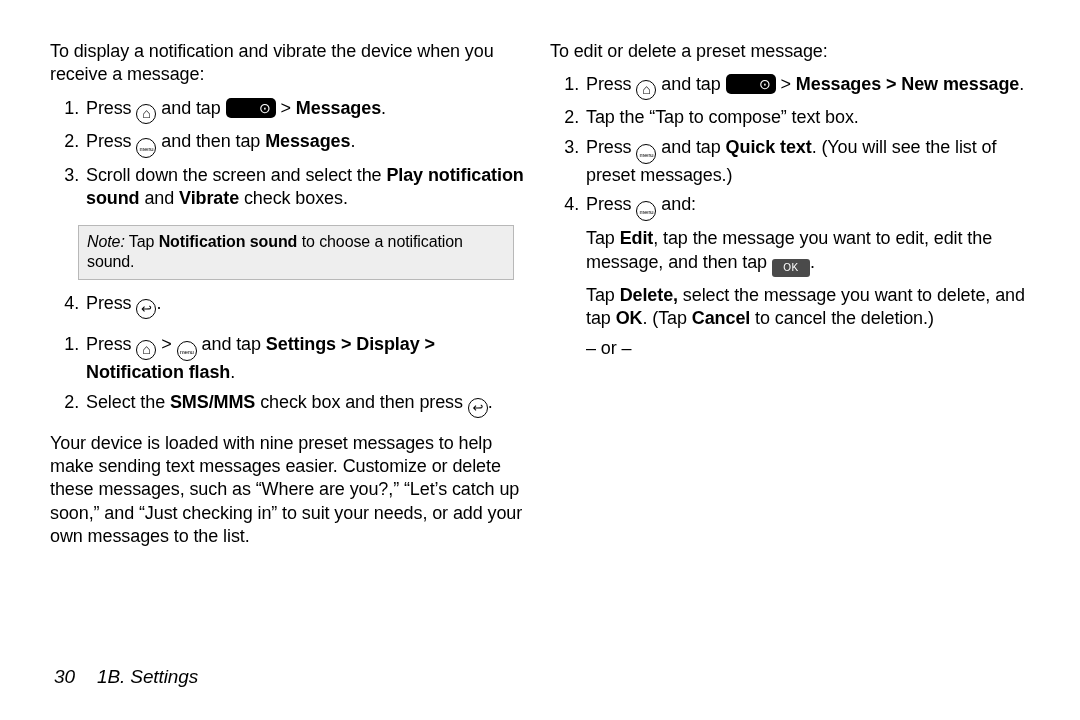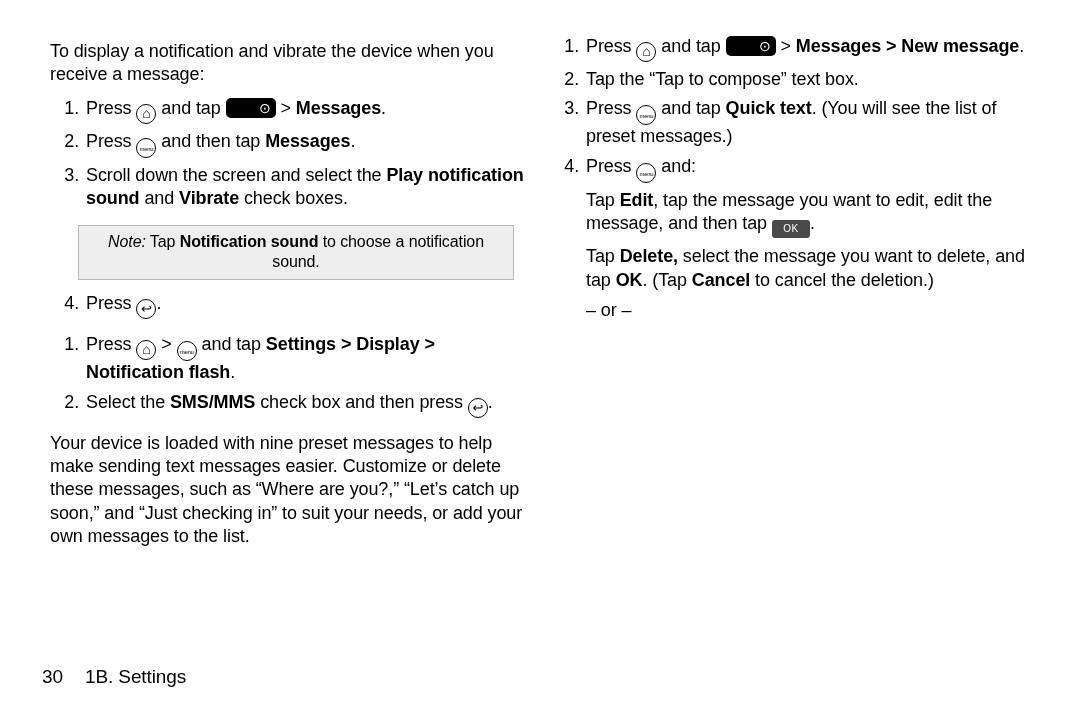--- a/index.html
+++ b/index.html
@@ -24,21 +24,20 @@
     color:#7d7d7d;
     margin:22px 0 10px 0;
     letter-spacing:-0.3px;
   }
   .note{
     border:1px solid #b8b8b8;
     background:#eeeeee;
     padding:6px 8px;
     margin:6px 16px 12px 28px;
     font-size:16px;
-    text-align:center;
   }
   .note .lbl{font-style:italic;}
   .appbtn{
     display:inline-block;width:50px;height:20px;
     background:#000;border-radius:5px;
     position:relative;vertical-align:-4px;
   }
   .appbtn::after{
     content:"⊙";color:#fff;position:absolute;
     right:5px;top:50%;transform:translateY(-52%);
@@ -56,22 +55,22 @@
     border:1.5px solid #000;border-radius:50%;
     box-sizing:border-box;vertical-align:-4px;
     position:relative;text-align:center;
     line-height:17px;font-size:11px;
   }
   .home::before{content:"⌂";font-size:14px;}
   .menu::before{content:"menu";font-size:6px;letter-spacing:-0.3px;line-height:17px;display:inline;}
   .back::before{content:"↩";font-size:13px;}
   .gt{font-family:Arial;}
   .footer{
-    position:absolute;left:42px;bottom:30px;
-    font-size:19px;
+    position:absolute;left:54px;bottom:30px;
+    font-style:italic;font-size:19px;
   }
   .footer .pg{margin-right:22px;}
 </style>
 </head>
 <body>
 
 <div class="cols">
 
   <div class="col">
     <p class="intro">To display a notification and vibrate the device when you receive a message:</p>
@@ -101,20 +100,21 @@
       </li>
       <li>
         <span>Select the </span><span class="bold">SMS/MMS</span><span> check box and then press </span><span class="cicon back"></span><span>.</span>
       </li>
     </ol>
 
     <p>Your device is loaded with nine preset messages to help make sending text messages easier. Customize or delete these messages, such as “Where are you?,” “Let’s catch up soon,” and “Just checking in” to suit your needs, or add your own messages to the list.</p>
   </div>
 
   <div class="col">
+    <p class="intro">To edit or delete a preset message:</p>
     <ol>
       <li>
         <span>Press </span><span class="cicon home"></span><span> and tap </span><span class="appbtn"></span> <span class="gt">&gt;</span> <span class="bold">Messages &gt; New message</span><span>.</span>
       </li>
       <li>Tap the “Tap to compose” text box.</li>
       <li>
         <span>Press </span><span class="cicon menu"></span><span> and tap </span><span class="bold">Quick text</span><span>. (You will see the list of preset messages.)</span>
       </li>
       <li>
         <span>Press </span><span class="cicon menu"></span><span> and:</span>

